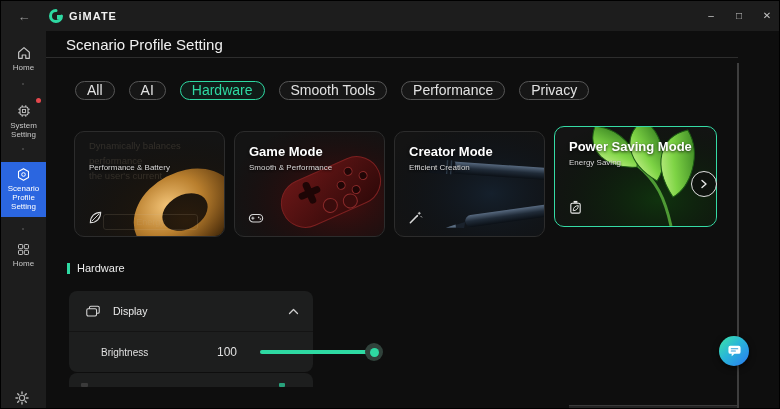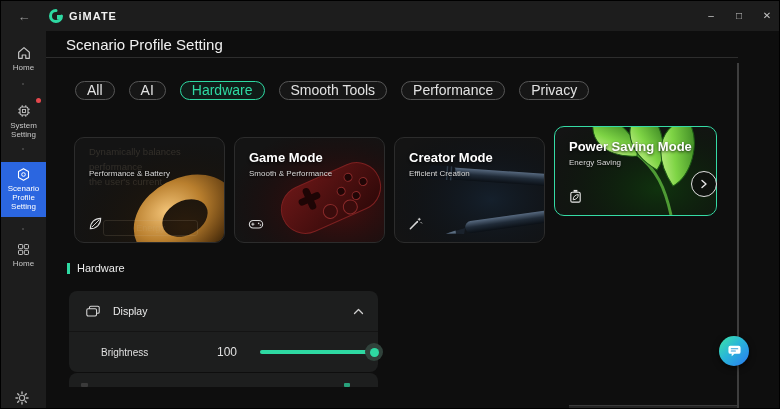--- a/index.html
+++ b/index.html
@@ -29,37 +29,37 @@
   .content{position:absolute;left:45px;top:30px;width:735px;height:379px;background:#0e0e0e;}
   .page-title{position:absolute;left:20px;top:5px;font-size:15px;color:#f0f0f0;}
   .header-sep{position:absolute;left:0;top:26px;width:692px;height:1px;background:#2d2d2d;}
   
   .filters{position:absolute;left:29px;top:50px;display:flex;gap:14px;}
   .pill{height:19px;padding:0 11px;border-radius:10px;border:1px solid #565656;background:#161616;
         color:#e2e2e2;font-size:14px;line-height:17px;cursor:pointer;font-family:inherit;}
   .pill.active{border-color:#2ed9a2;color:#2ed9a2;background:rgba(46,217,162,.07);}
   
   .cards{position:absolute;left:28px;top:95px;height:108px;}
-  .card{position:absolute;top:11px;width:151px;height:106px;border-radius:10px;background:#141414;
+  .card{position:absolute;top:5px;width:151px;height:106px;border-radius:10px;background:#141414;
         border:1px solid #2c2c2c;overflow:hidden;cursor:pointer;}
-  .card.selected{width:163px;top:0;height:90px;border:1.5px solid #35dba5;}
+  .card.selected{width:163px;top:0;height:101px;border:1.5px solid #35dba5;}
   .card svg.art{position:absolute;right:0;bottom:0;pointer-events:none;}
   .card .c-title{position:absolute;left:14px;top:12px;font-size:13px;font-weight:bold;color:#fff;text-shadow:0 1px 3px rgba(0,0,0,.8);}
   .card .c-sub{position:absolute;left:14px;top:31px;font-size:8px;color:#d8d8d8;text-shadow:0 1px 2px rgba(0,0,0,.8);}
   .card .c-icon{position:absolute;left:13px;bottom:11px;}
   .ghost-lines{position:absolute;left:14px;top:6px;width:128px;font-size:9.5px;line-height:15px;color:#cbb89a;opacity:.16;}
   .ghost-apply{position:absolute;left:28px;top:82px;width:95px;height:16px;border:1px solid #cbb89a;border-radius:3px;
                font-size:9px;text-align:center;line-height:15px;color:#cbb89a;opacity:.14;}
   .next-btn{position:absolute;left:645px;top:140px;width:26px;height:26px;border-radius:50%;
             border:1.5px solid #e0e0e0;background:rgba(15,15,15,.75);cursor:pointer;display:flex;align-items:center;justify-content:center;padding:0;}
   
   .section-head{position:absolute;left:21px;top:231px;display:flex;align-items:center;gap:7px;}
   .accent-bar{width:3px;height:11px;background:#2ed9a2;}
   .section-title{font-size:11px;color:#ececec;}
-  .panel{position:absolute;left:23px;width:309px;background:#1d1e1e;border-radius:8px;}
+  .panel{position:absolute;left:23px;width:244px;background:#1d1e1e;border-radius:8px;}
   .panel.display{top:260px;height:81px;}
   .panel-head{position:absolute;left:0;top:0;width:100%;height:40px;display:flex;align-items:center;cursor:pointer;}
   .panel-head .p-icon{margin-left:16px;}
   .panel-head .p-title{margin-left:12px;font-size:10.5px;color:#ececec;}
   .collapse-btn{margin-left:auto;margin-right:14px;background:none;border:none;padding:0;cursor:pointer;}
   .panel-sep{position:absolute;left:0;top:40px;width:100%;height:1px;background:#141414;}
   .panel-row{position:absolute;left:0;top:41px;width:100%;height:40px;display:flex;align-items:center;}
   .row-label{margin-left:32px;font-size:10px;color:#e0e0e0;}
   .row-value{position:absolute;left:142px;width:26px;text-align:right;font-size:12px;color:#e0e0e0;}
   .slider{position:absolute;left:191px;top:18px;width:116px;height:4px;border-radius:2px;background:#3a3a3a;cursor:pointer;}

